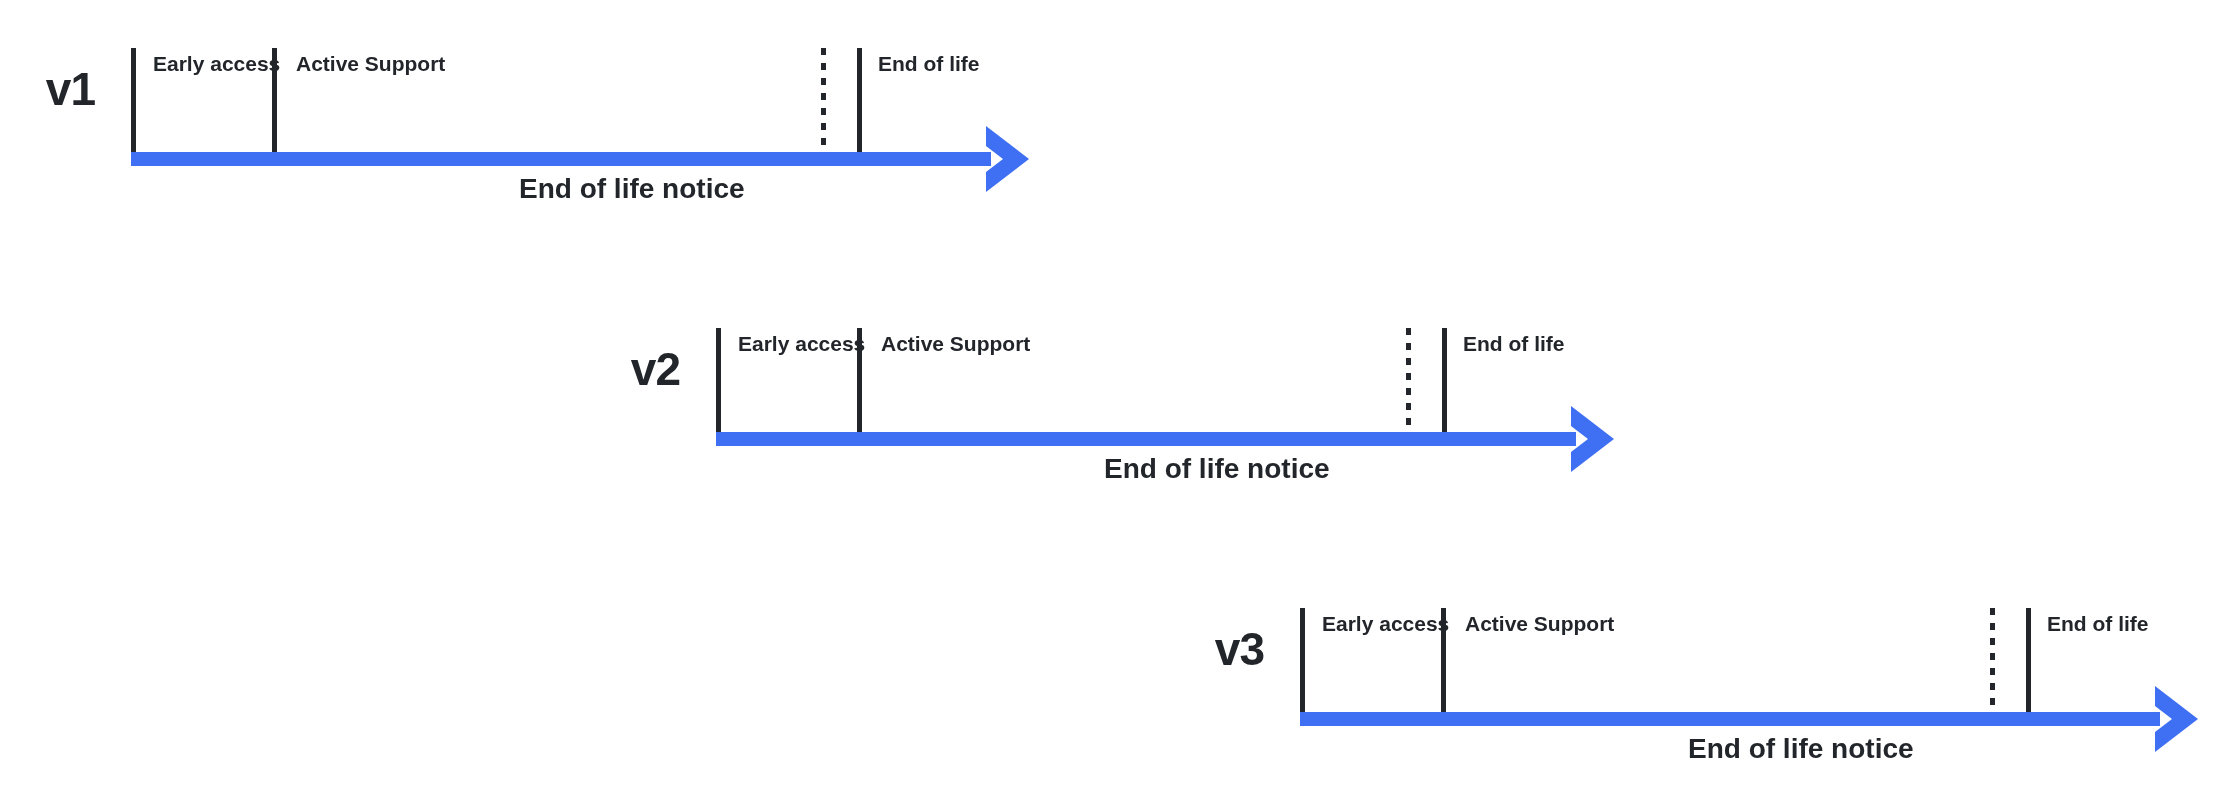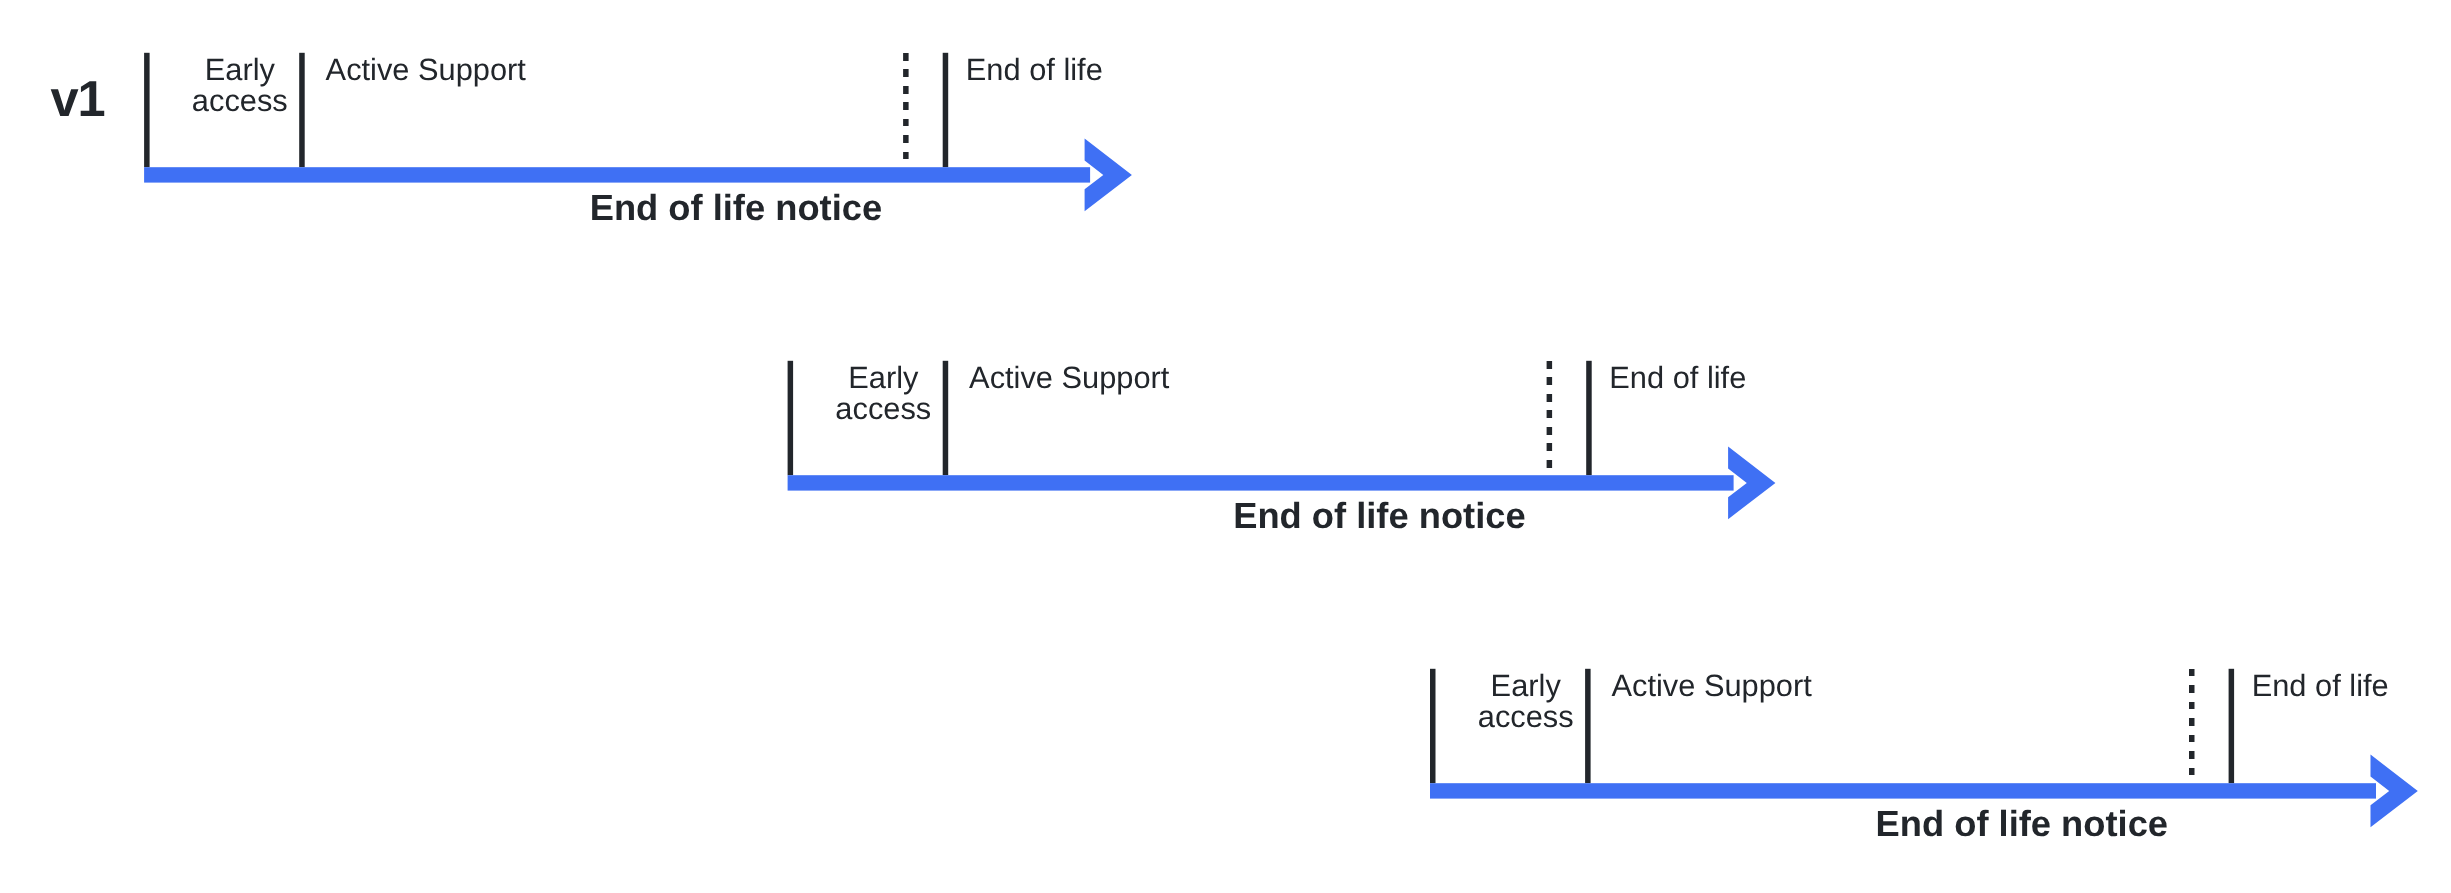--- a/index.html
+++ b/index.html
@@ -46,34 +46,33 @@
   }
   .tick.t1     { left: calc(var(--tx) - 2px); }
   .tick.t2     { left: calc(var(--tx) + 139px); }
   .tick.solid  { left: calc(var(--tx) + 724px); }
   .tick.dashed {
     left: calc(var(--tx) + 688px);
     background: repeating-linear-gradient(to bottom, var(--ink, #22262B) 0 7px, transparent 7px 15px);
   }
   .phase-label {
     top: calc(var(--ty) + 2px);
-    font-size: 28px;
+    font-size: 21px;
     line-height: 28px;
-    font-weight: 400;
-    text-align: center;
+    font-weight: 700;
   }
   .phase-label.early  { left: calc(var(--tx) + 20px);  width: 130px; }
   .phase-label.active { left: calc(var(--tx) + 163px); white-space: nowrap; }
   .phase-label.eol    { left: calc(var(--tx) + 745px); white-space: nowrap; }
   .notice-label {
     top: calc(var(--ty) + 127px);
     left: calc(var(--tx) + 386px);
     width: 300px;
-    text-align: center;
-    font-size: 33px;
+    text-align: left;
+    font-size: 28px;
     line-height: 28px;
     font-weight: 700;
   }
   .bar {
     left: calc(var(--tx) - 2px);
     top: calc(var(--ty) + 104px);
     width: 860px;
     height: 14px;
     background: var(--accent, #3F70F4);
   }
@@ -101,35 +100,37 @@
     <div class="phase-label active">Active Support</div>
     <div class="phase-label eol">End of life</div>
     <div class="bar"></div>
     <svg class="arrow-svg" viewBox="0 0 80 70">
       <polygon class="arrow-head" points="23,2 66,35 23,68 23,48 40,35 23,22"></polygon>
     </svg>
     <div class="notice-label">End of life notice</div>
   </div>
 
   <div class="row" style="--tx:702px; --ty:328px">
+    <div class="version">v2</div>
     <div class="tick t1"></div>
     <div class="tick t2"></div>
     <div class="tick dashed"></div>
     <div class="tick solid"></div>
     <div class="phase-label early">Early access</div>
     <div class="phase-label active">Active Support</div>
     <div class="phase-label eol">End of life</div>
     <div class="bar"></div>
     <svg class="arrow-svg" viewBox="0 0 80 70">
       <polygon class="arrow-head" points="23,2 66,35 23,68 23,48 40,35 23,22"></polygon>
     </svg>
     <div class="notice-label">End of life notice</div>
   </div>
 
   <div class="row" style="--tx:1286px; --ty:608px">
+    <div class="version">v3</div>
     <div class="tick t1"></div>
     <div class="tick t2"></div>
     <div class="tick dashed"></div>
     <div class="tick solid"></div>
     <div class="phase-label early">Early access</div>
     <div class="phase-label active">Active Support</div>
     <div class="phase-label eol">End of life</div>
     <div class="bar"></div>
     <svg class="arrow-svg" viewBox="0 0 80 70">
       <polygon class="arrow-head" points="23,2 66,35 23,68 23,48 40,35 23,22"></polygon>

